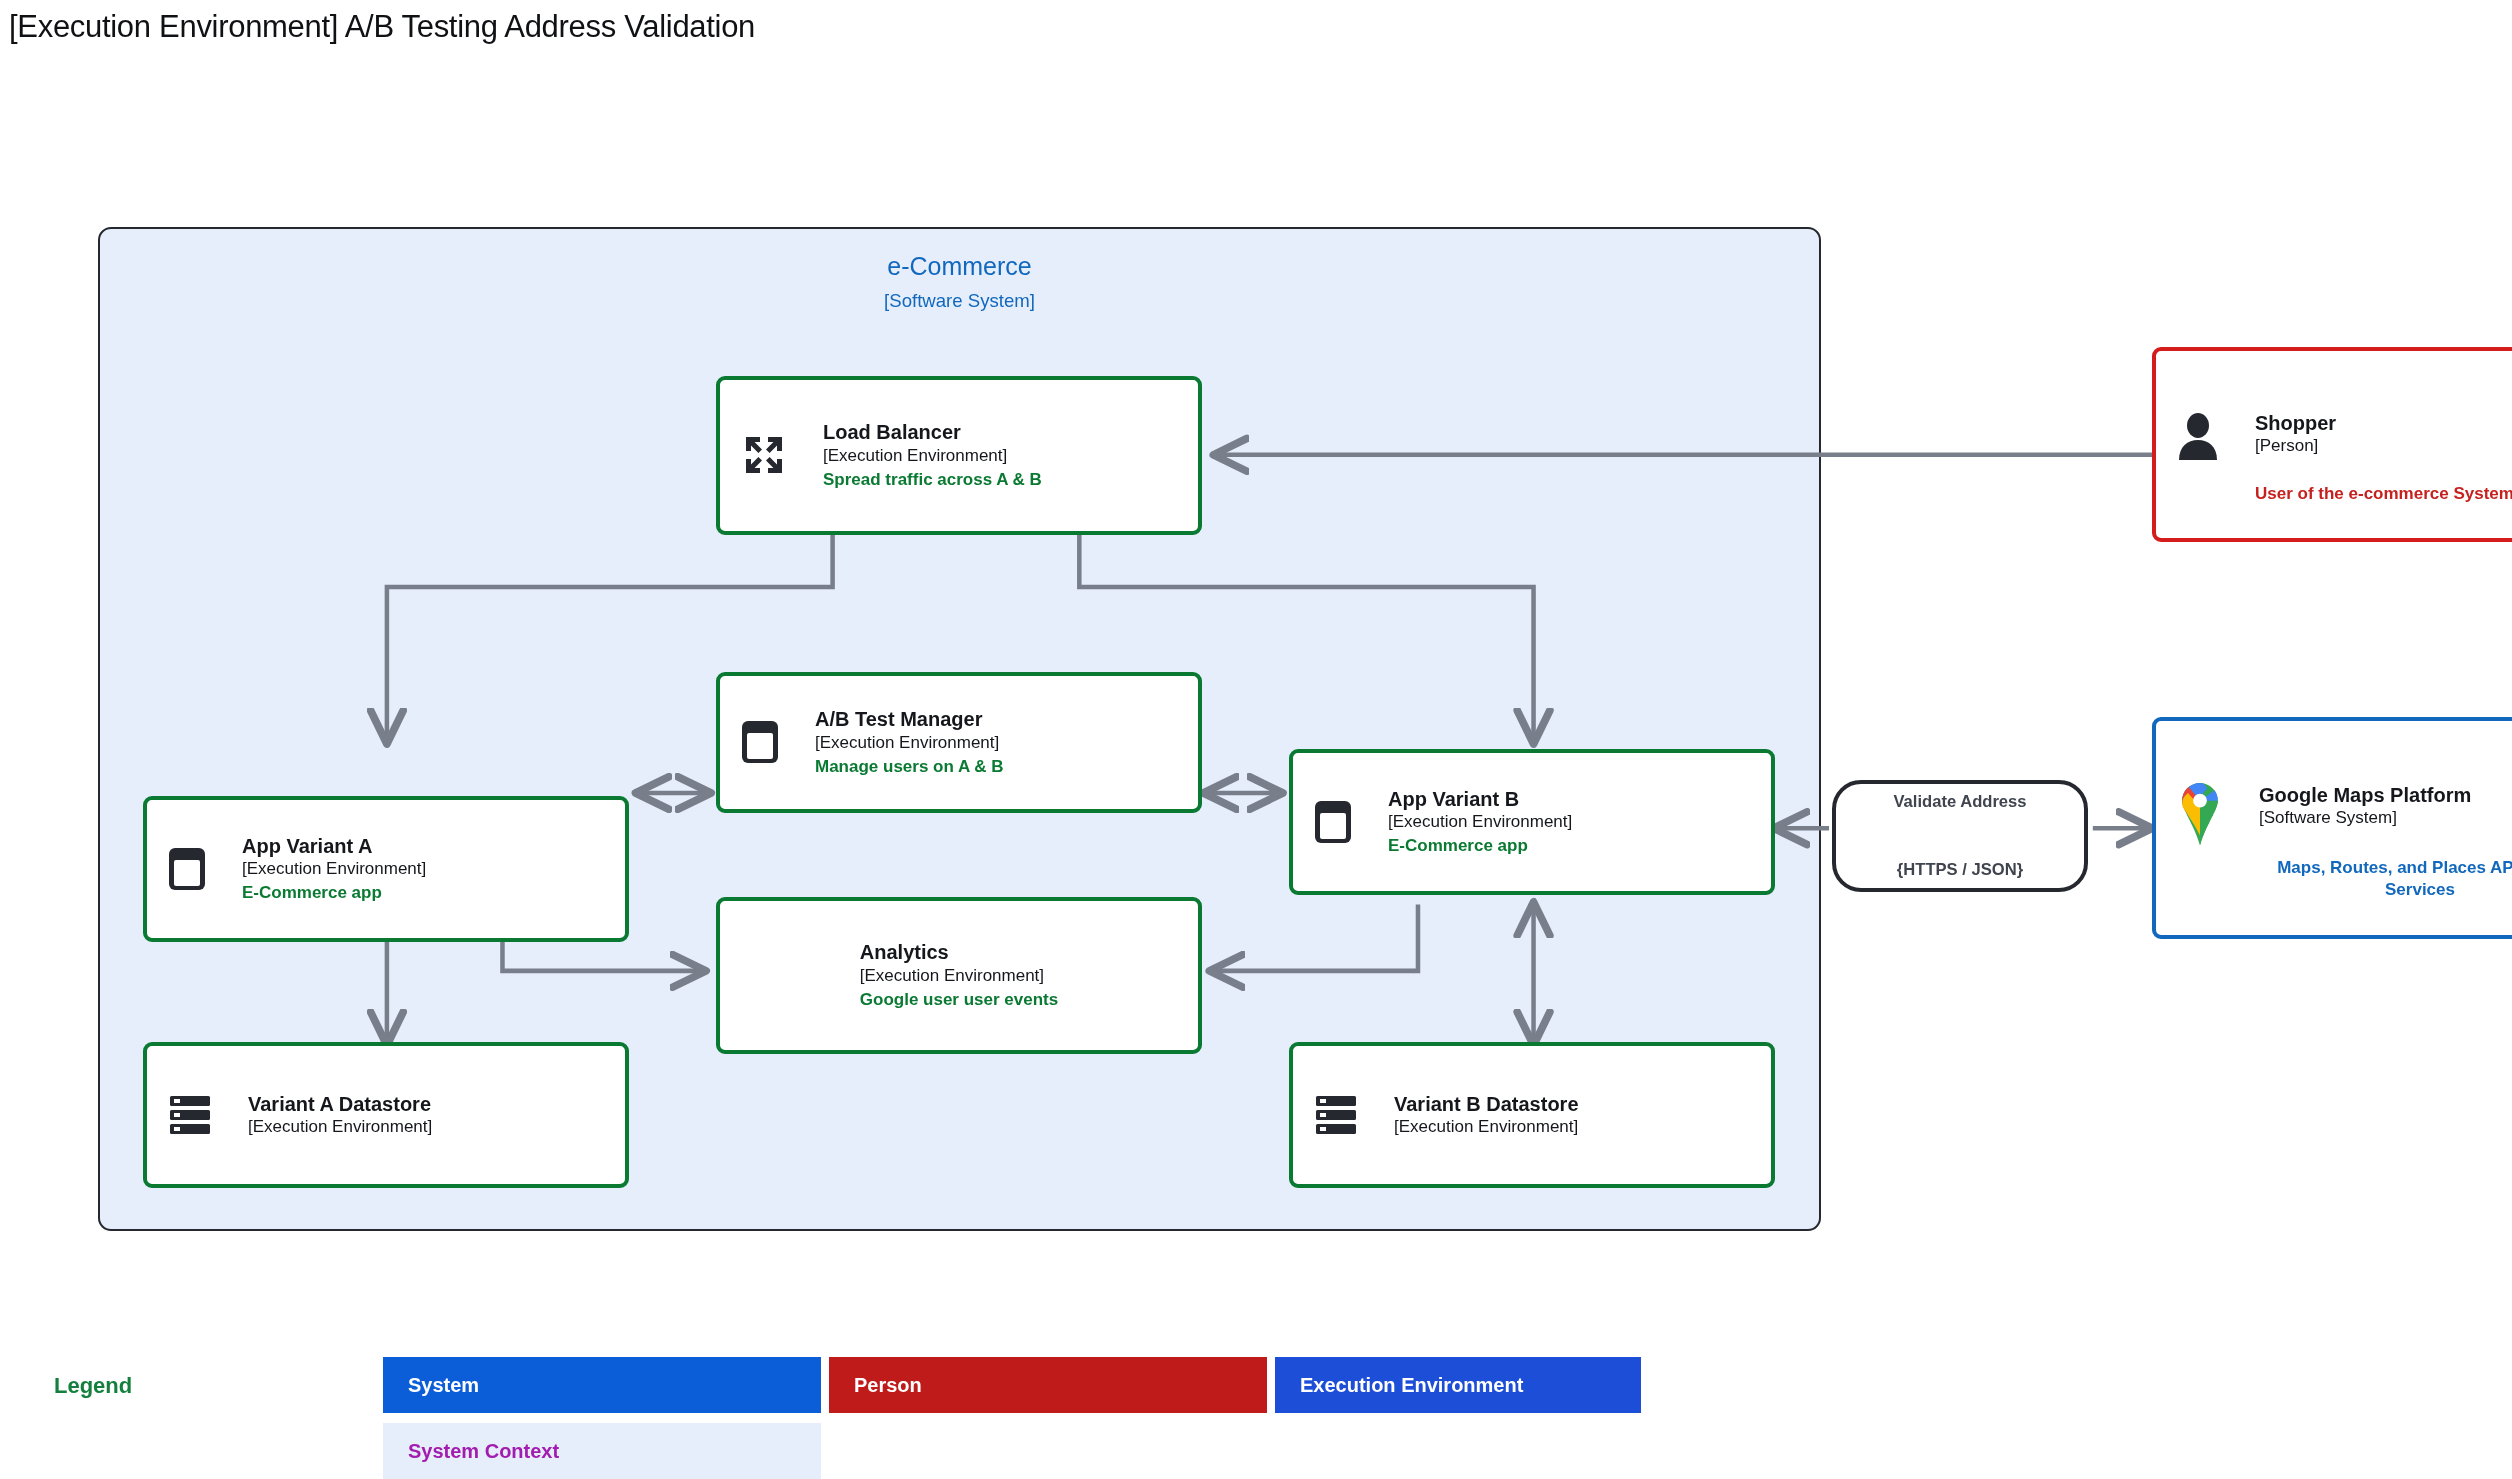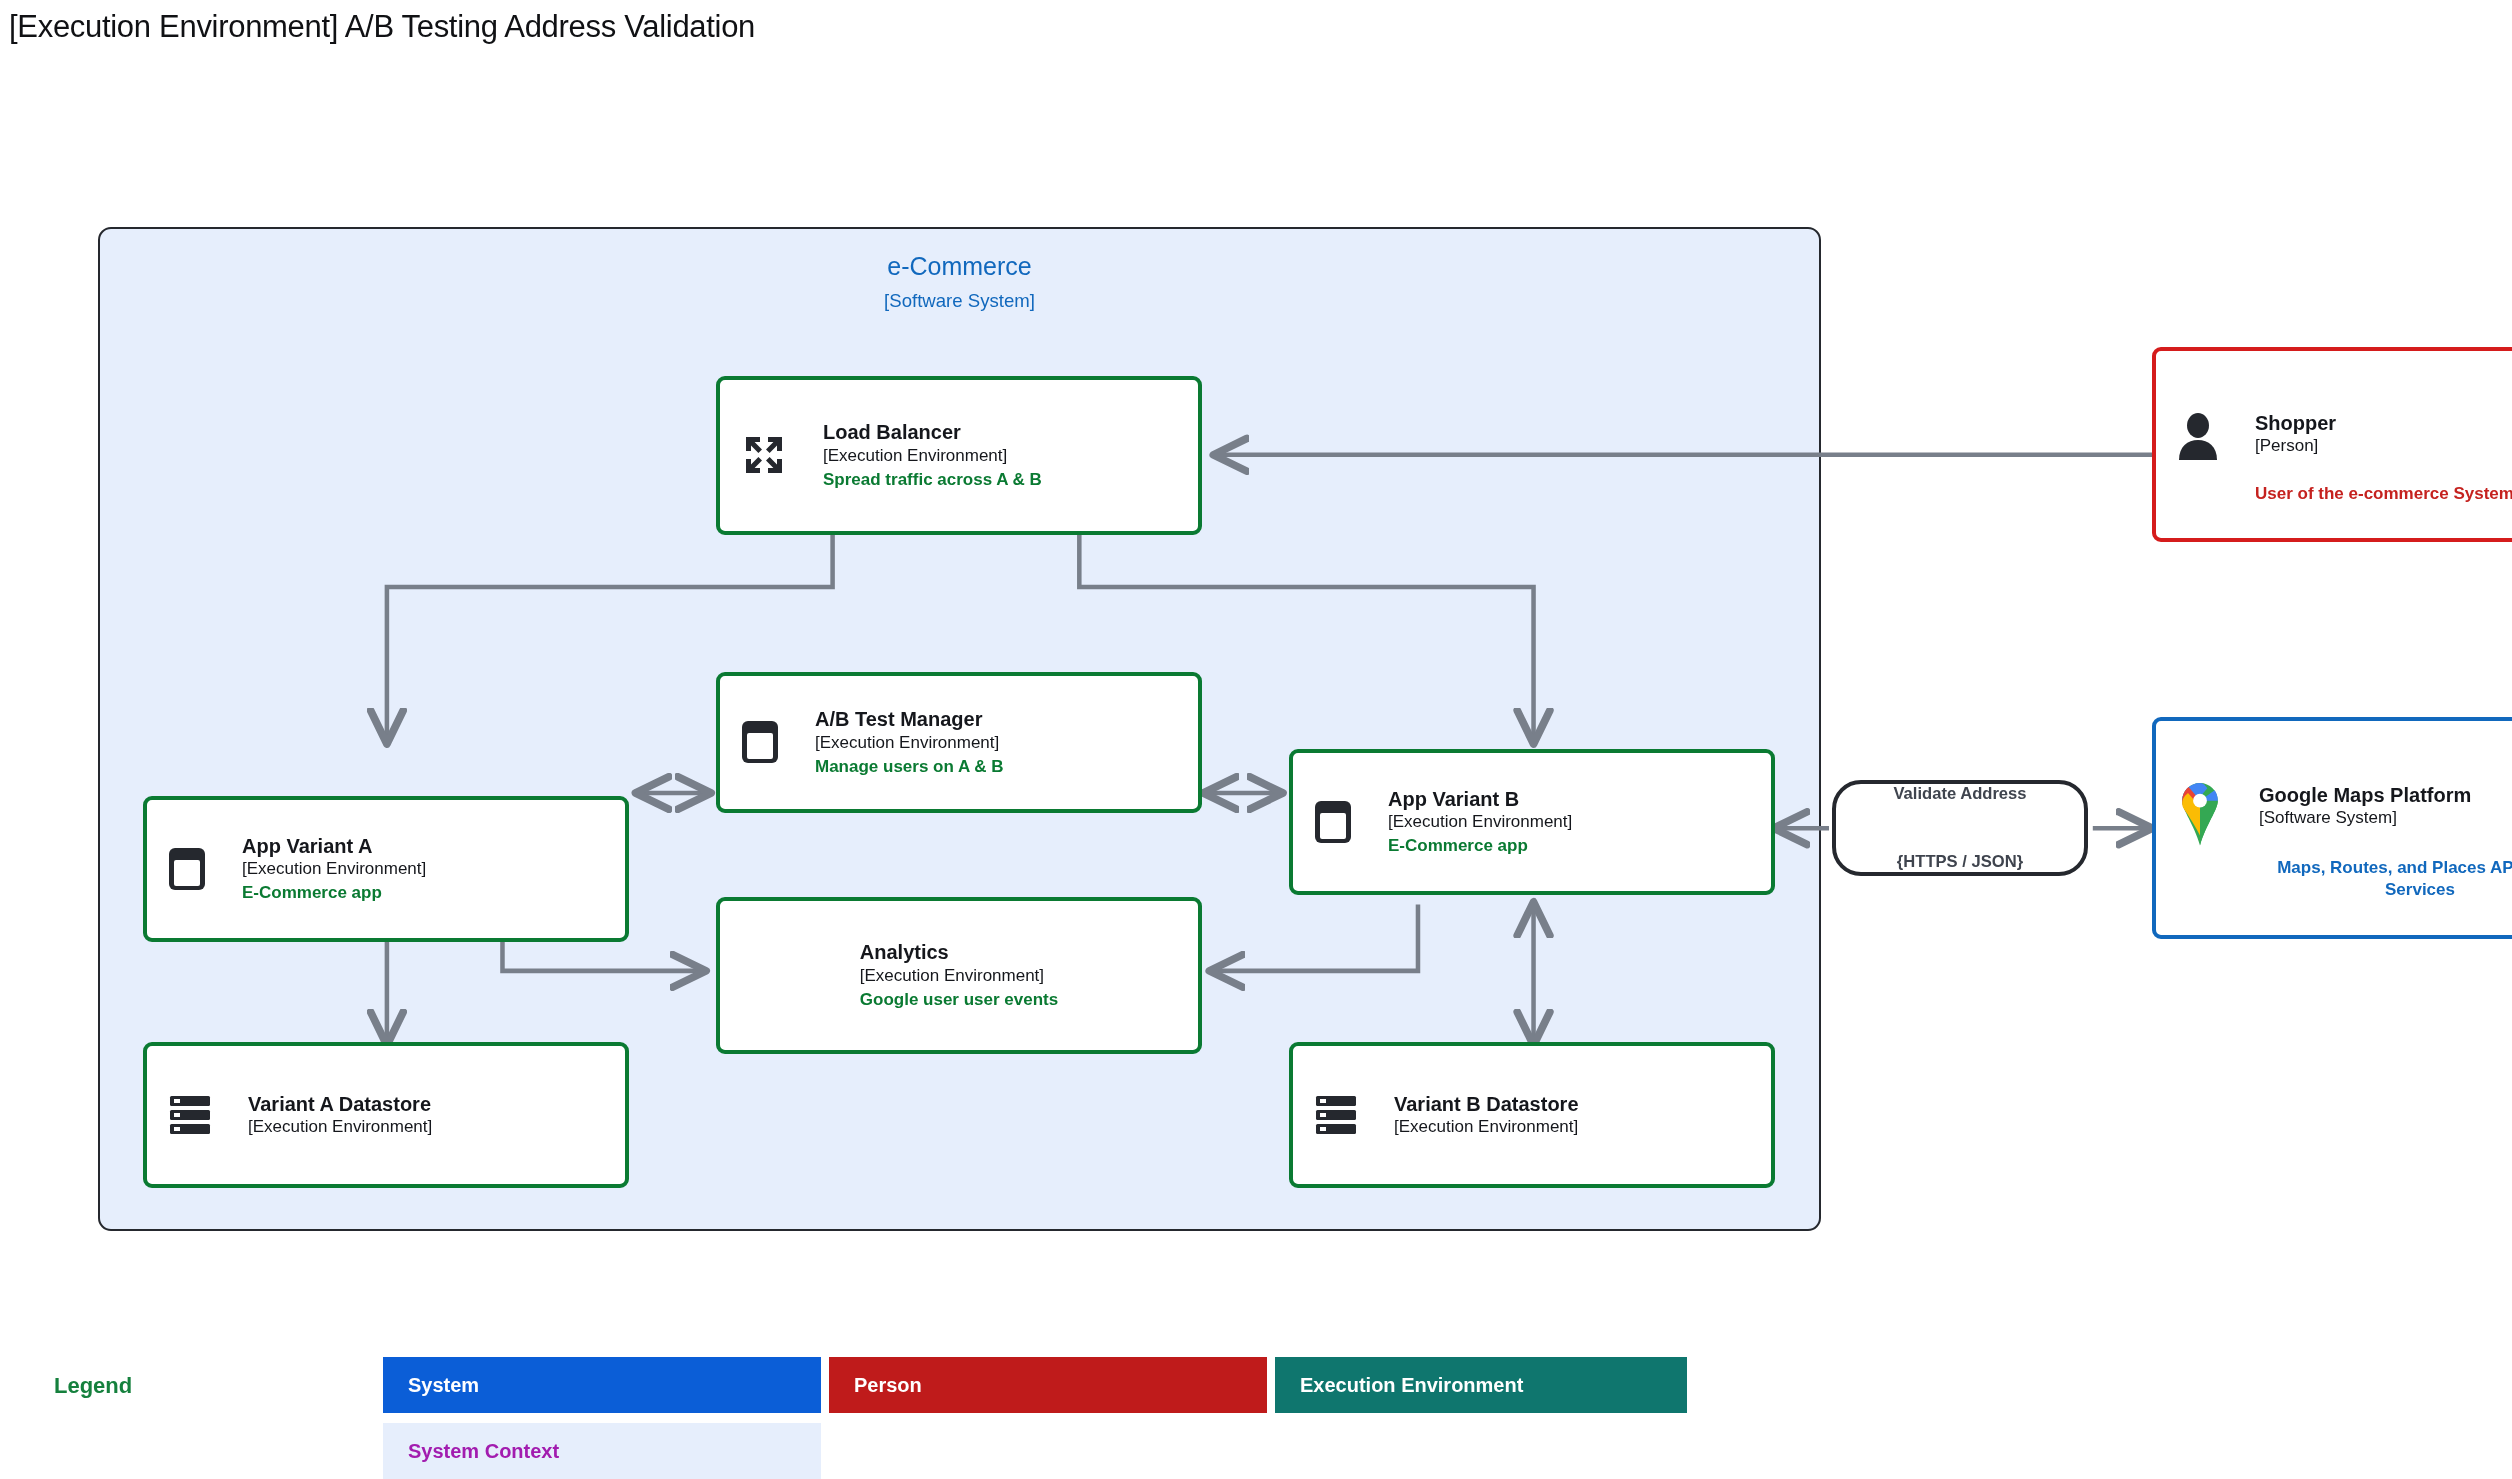--- a/index.html
+++ b/index.html
@@ -77,21 +77,21 @@
   .node-desc.wrap  { white-space: normal; }
 
   .icon-slot { flex: 0 0 auto; display: flex; align-items: center; justify-content: center; }
 
   
   #edges { position: absolute; left: 0; top: 0; width: 2642px; height: 1480px; pointer-events: none; }
 
   
   #edge-label-validate {
     position: absolute; left: 1832px; top: 780px;
-    width: 256px; height: 96px;
+    width: 256px; height: 112px;
     background: #ffffff;
     border: 4.5px solid #25282e;
     border-radius: 29px;
     display: flex; flex-direction: column;
     align-items: center; justify-content: center; gap: 44px;
   }
   #edge-label-validate div {
     font-size: 16.6px; font-weight: 700; color: #3f444e;
     line-height: 1.42; white-space: nowrap;
   }
@@ -101,21 +101,21 @@
     position: absolute; left: 54px; top: 1373px;
     font-size: 22px; font-weight: 700; color: #15803d;
   }
   .legend-chip {
     position: absolute; height: 56px;
     display: flex; align-items: center; padding-left: 25px;
     font-size: 20px; font-weight: 700;
   }
   #legend-system         { left: 383px;  top: 1357px; width: 438px; background: #0b5ed7; color:#ffffff; }
   #legend-person         { left: 829px; top: 1357px; width: 438px; background: #bf1b1b; color:#ffffff; }
-  #legend-exec           { left: 1275px; top: 1357px; width: 412px; background: #0f766e; color:#ffffff; }
+  #legend-exec           { left: 1275px; top: 1357px; width: 366px; background: #1d4ed8; color:#ffffff; }
   #legend-system-context { left: 383px;  top: 1423px; width: 438px; background: #e6eefc; color:#a21caf; }
 </style>
 </head>
 <body>
 
 <div id="stage">
 
   <div id="page-title">[Execution Environment] A/B Testing Address Validation</div>
 
   <div id="system-boundary">

